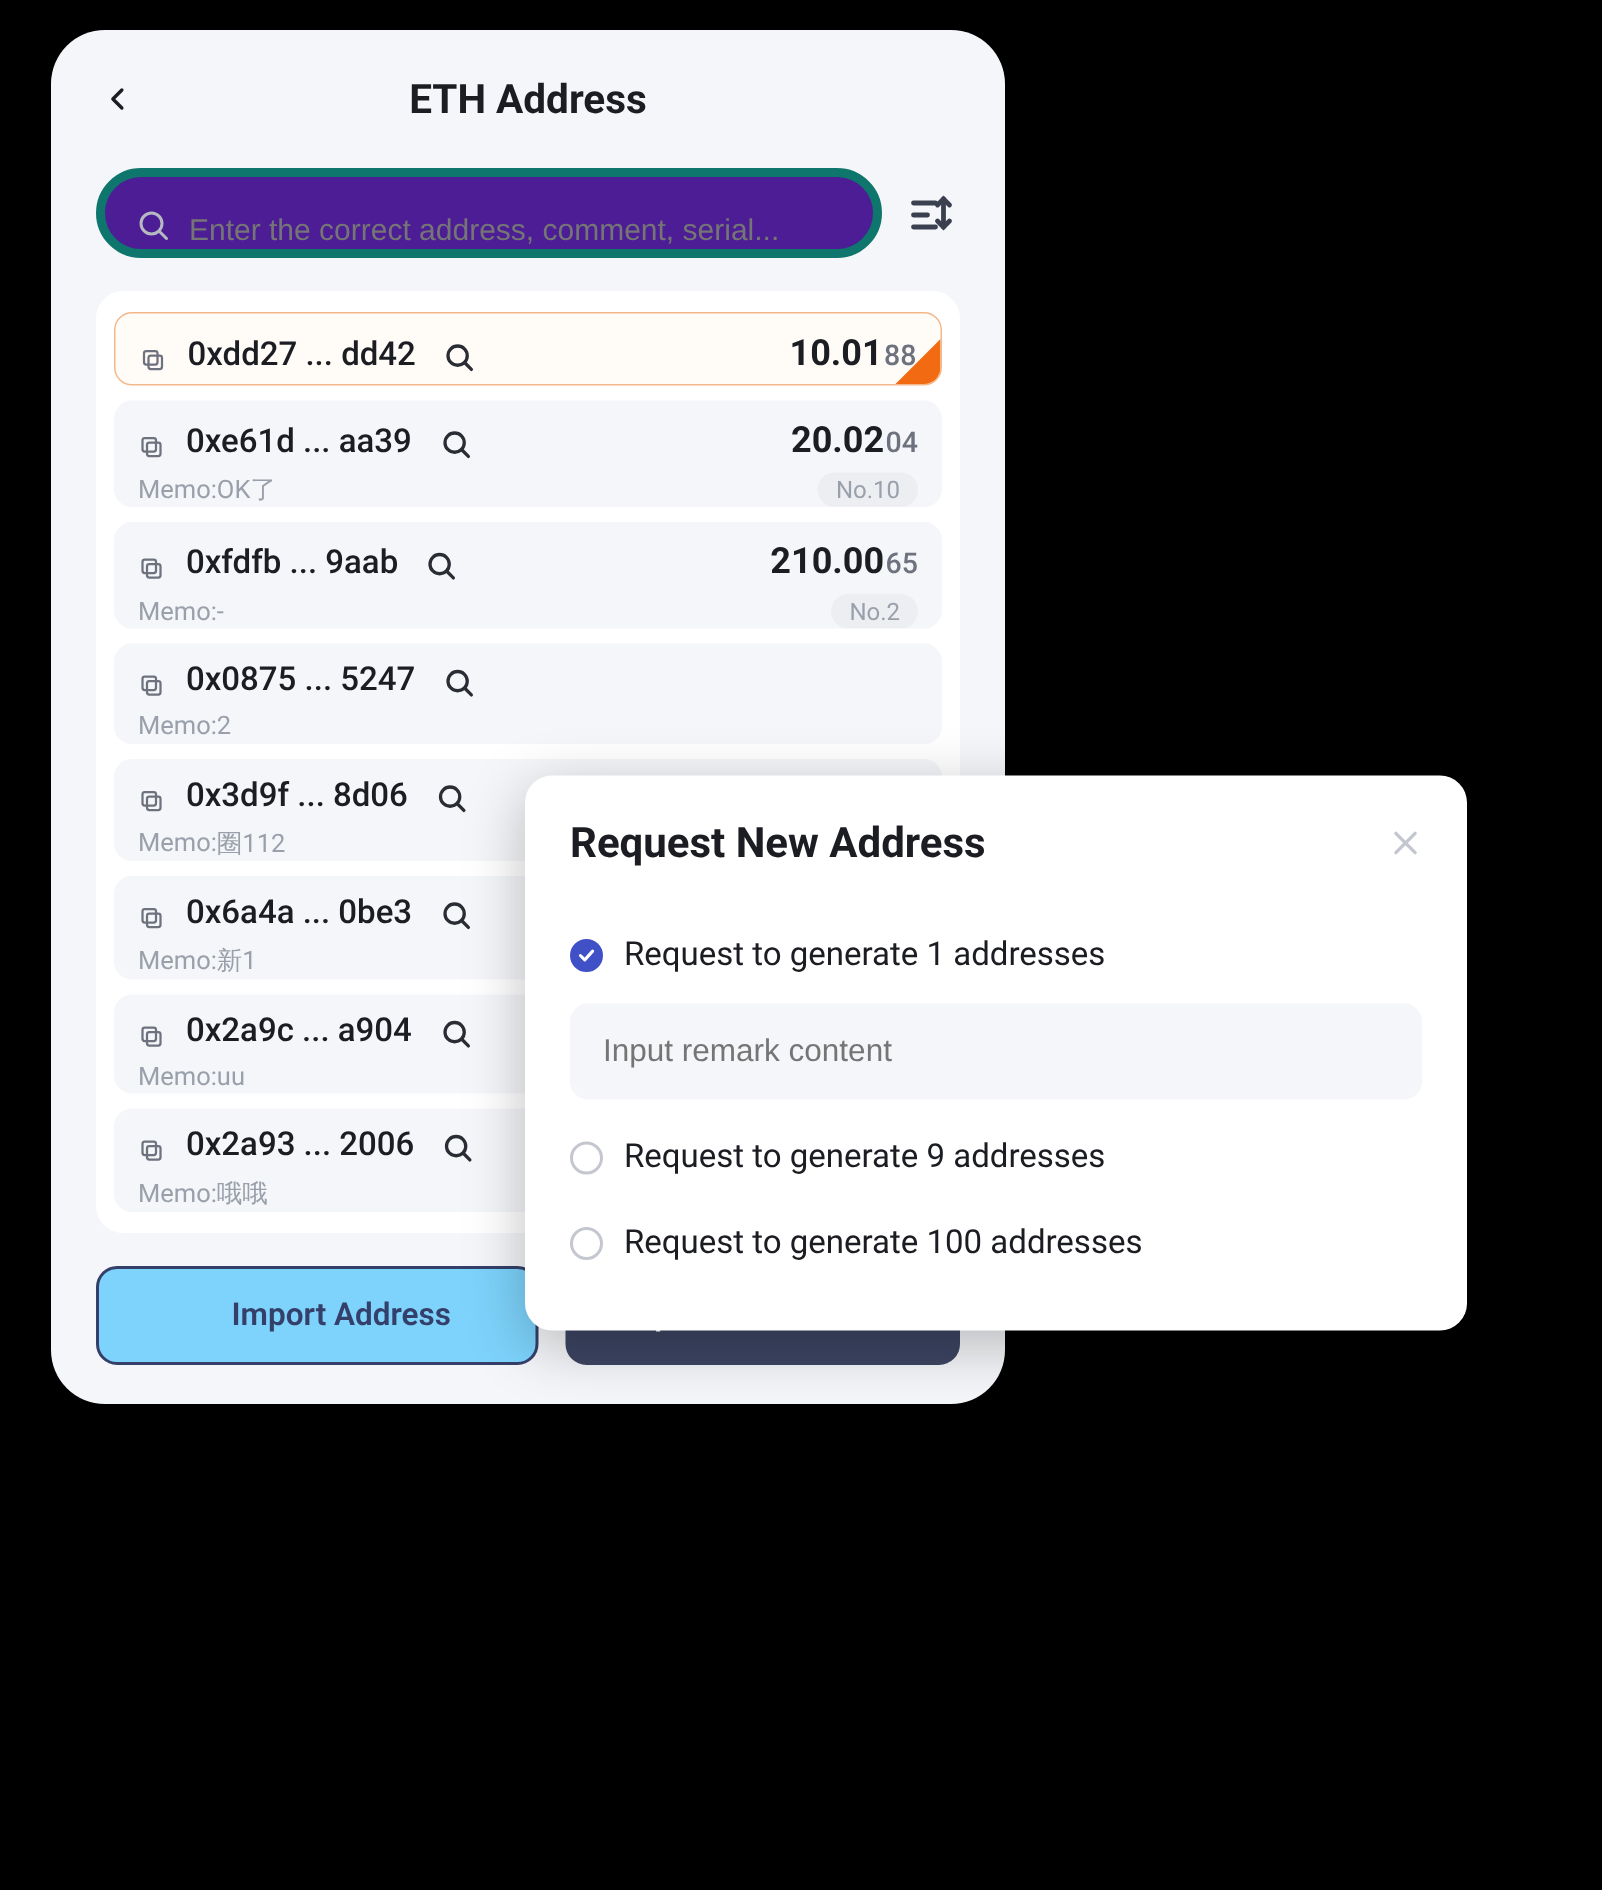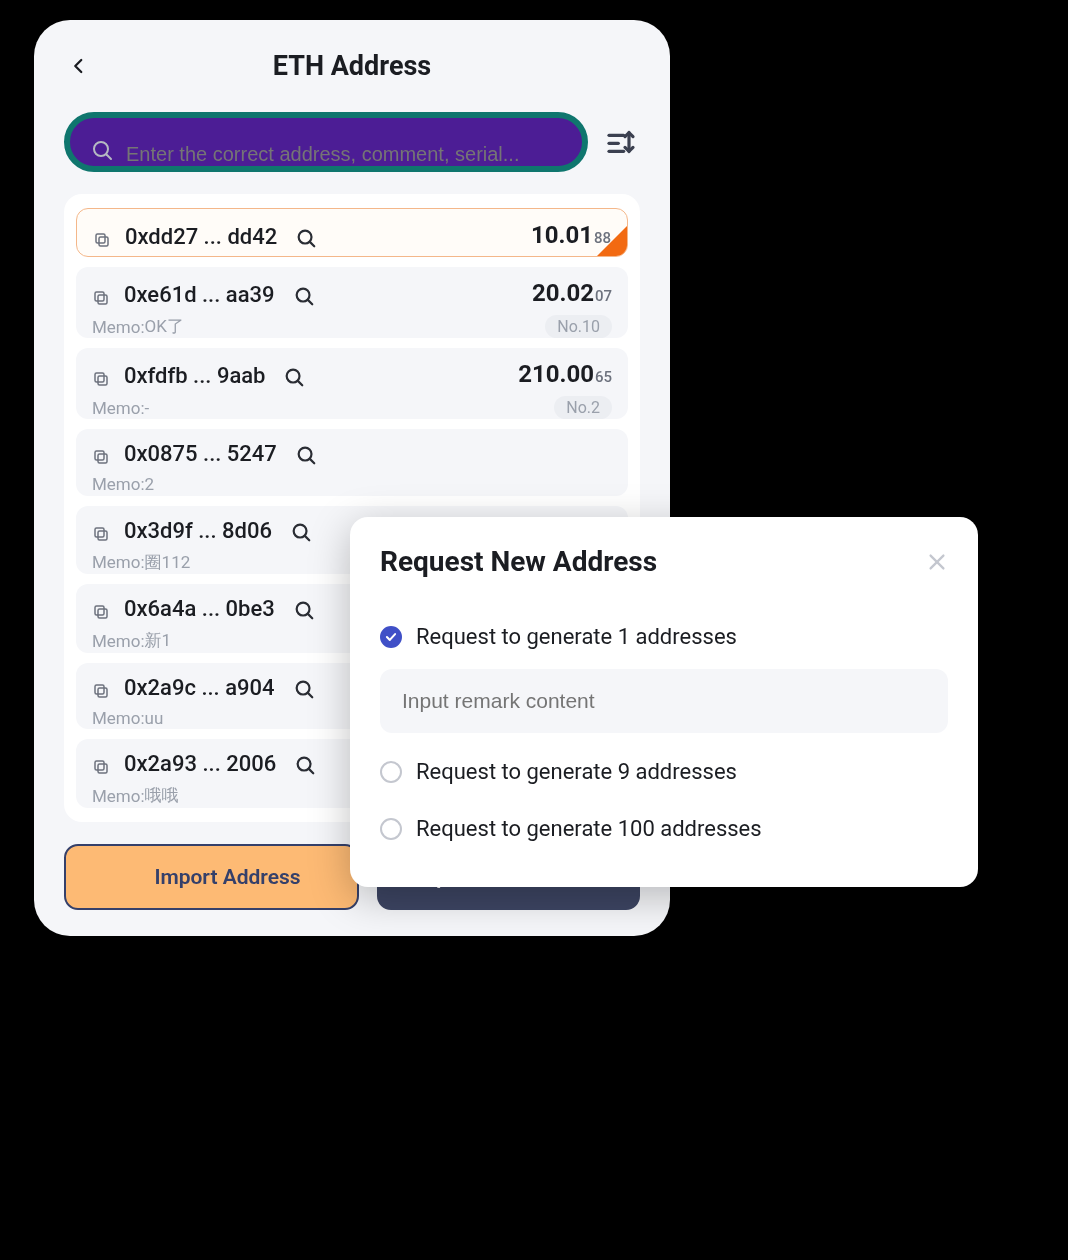--- a/index.html
+++ b/index.html
@@ -144,21 +144,21 @@
     margin-left: auto;
     display: flex;
     align-items: baseline;
   }
   .bal-main {
     font-size: 24px;
     font-weight: 700;
     color: #1b1d22;
   }
   .bal-sub {
-    font-size: 15px;
+    font-size: 19px;
     font-weight: 500;
     color: #6d727e;
     margin-left: 1px;
   }
   .addr-row2 {
     display: flex;
     align-items: center;
     margin-top: 8px;
   }
   .memo-label, .memo-value {
@@ -183,21 +183,21 @@
     height: 66px;
     border-radius: 14px;
     font-size: 21px;
     font-weight: 600;
     display: flex;
     align-items: center;
     justify-content: center;
     cursor: pointer;
   }
   .btn-outline {
-    background: #fdba74;
+    background: #7dd3fc;
     border: 2px solid #35406a;
     color: #35406a;
     padding-left: 32px;
   }
   .btn-solid {
     background: #3d4563;
     color: #fff;
     border: 2px solid #3d4563;
   }
 
@@ -330,21 +330,21 @@
               <rect x="8" y="8" width="12" height="12" rx="2"></rect>
               <rect x="4" y="4" width="12" height="12" rx="2"></rect>
             </svg></span>
           <span class="addr-text">0xe61d ... aa39</span>
           <span class="zoom-icon"><svg viewBox="0 0 24 24" width="22" height="22" fill="none" stroke="#2a2d34" stroke-width="2.4" stroke-linecap="round">
               <circle cx="11" cy="11" r="7"></circle>
               <line x1="21" y1="21" x2="16.2" y2="16.2"></line>
             </svg></span>
           <span class="balance">
             <span class="bal-main">20.02</span>
-            <span class="bal-sub">07</span>
+            <span class="bal-sub">04</span>
           </span>
         </div>
         <div class="addr-row2">
           <span class="memo-label">Memo: </span>
           <span class="memo-value">OK了</span>
           <span class="no-badge">No.10</span>
         </div>
       </div>
       <div class="addr-card">
         <div class="addr-row1">

